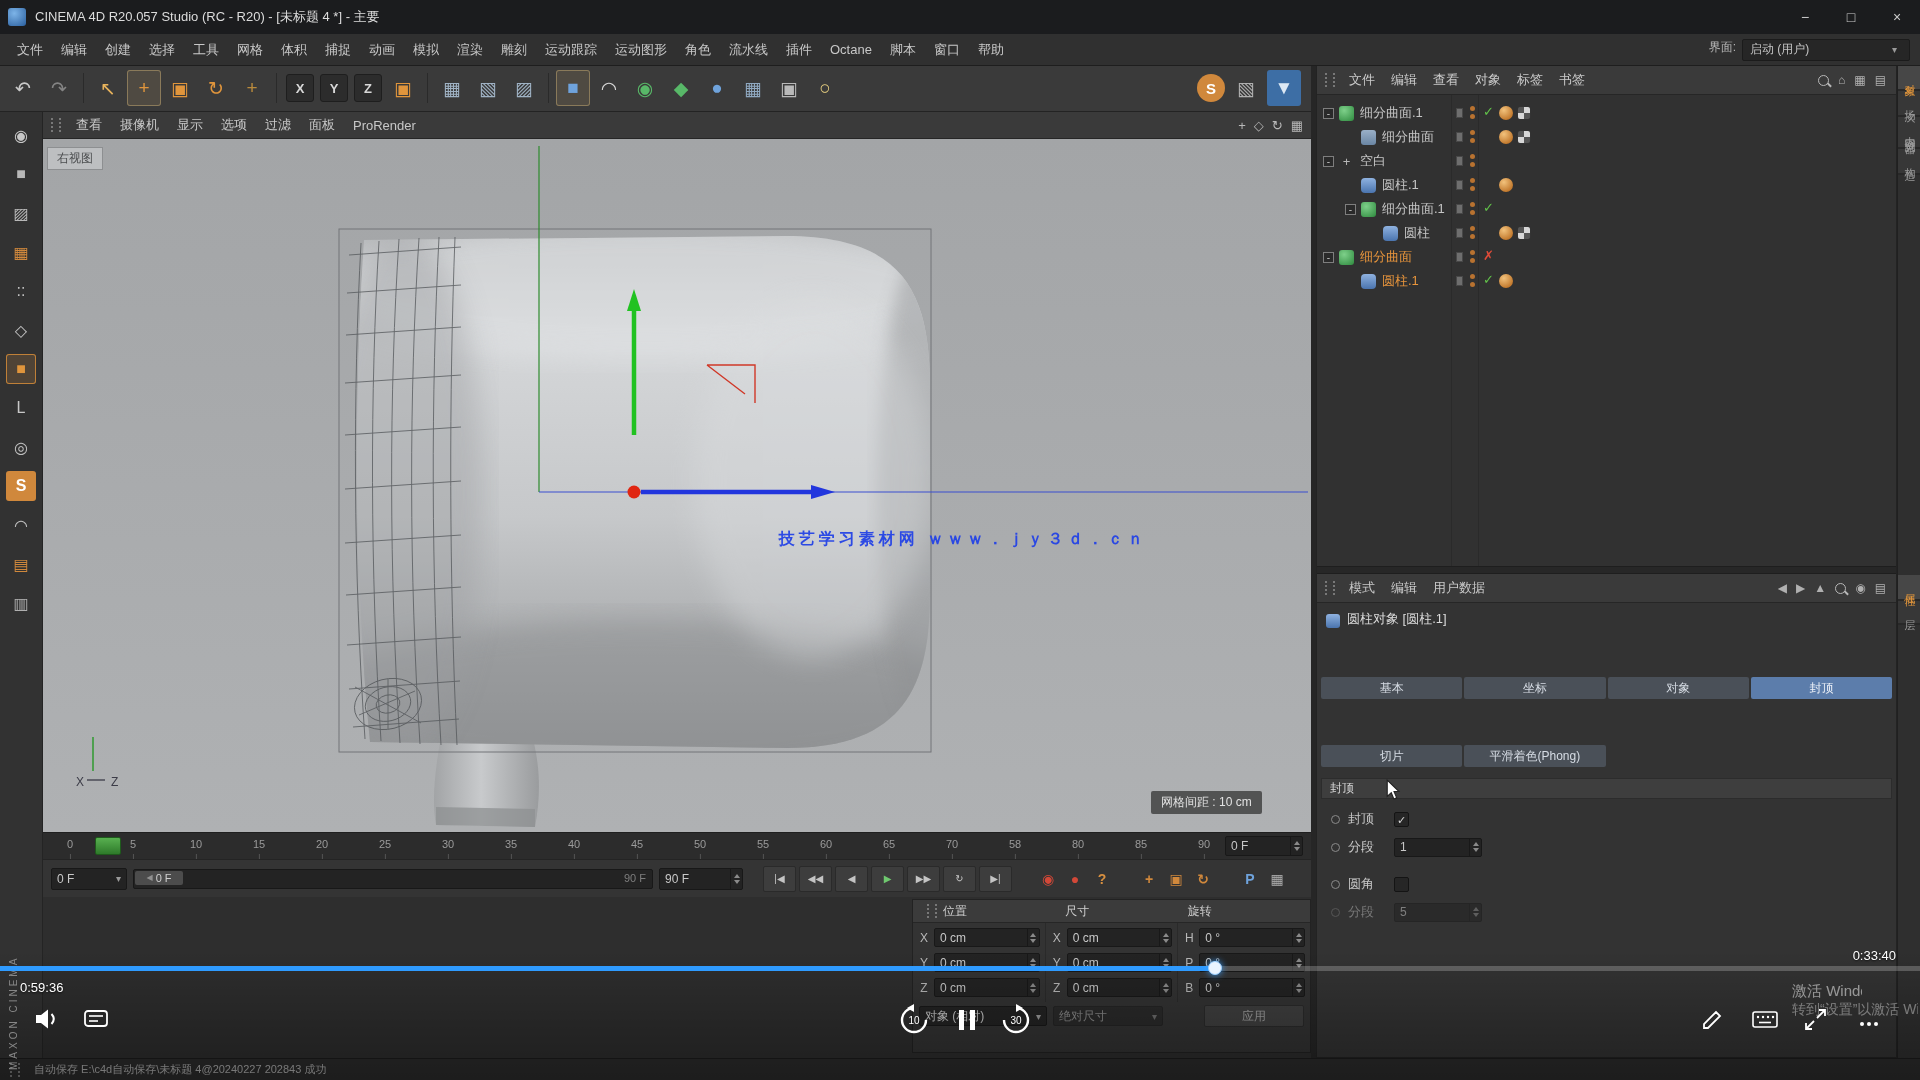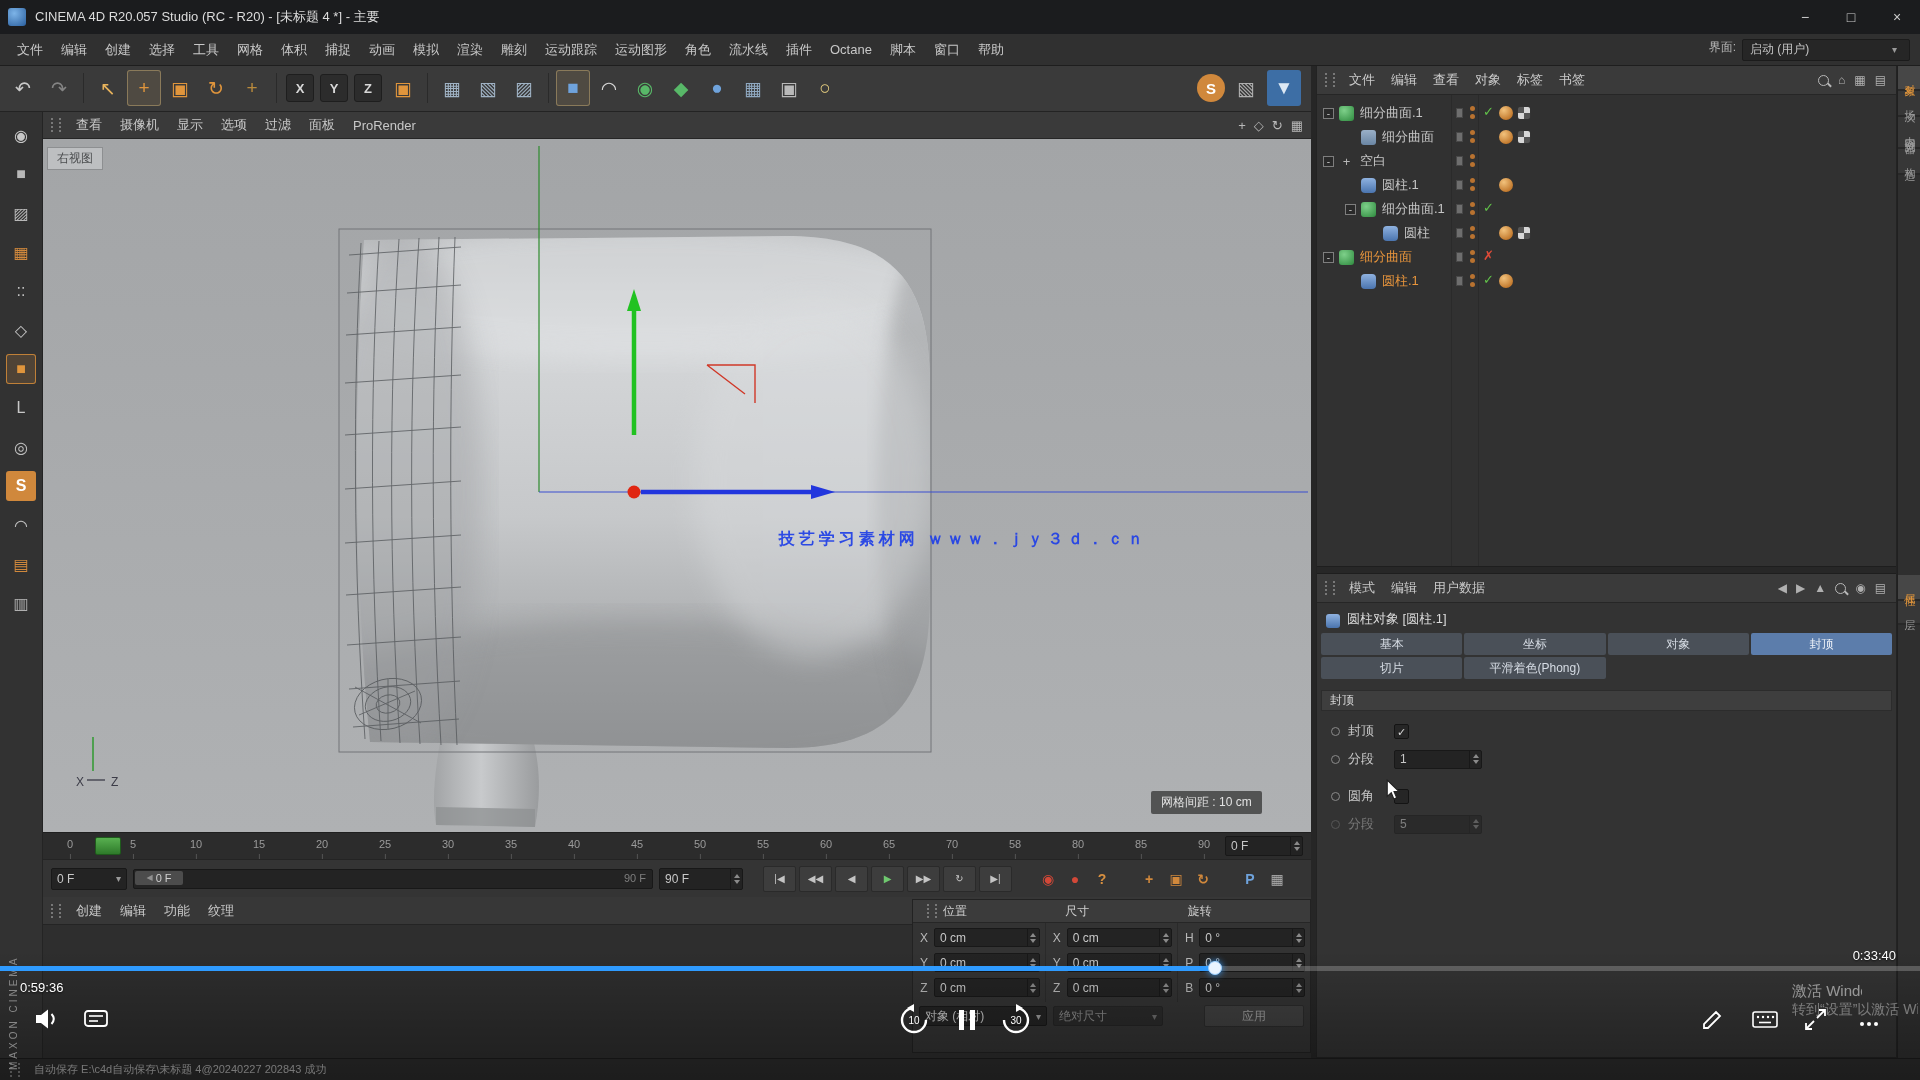--- a/index.html
+++ b/index.html
@@ -155,21 +155,21 @@
   .om-state{position:absolute;left:166px;top:3px;font-size:13px;font-weight:bold;}
   .om-check{color:#62c24a;}
   .om-cross{color:#e04b38;}
   .om-tag{position:absolute;top:5px;width:14px;height:14px;border-radius:3px;box-sizing:border-box;}
   .om-tag-material{background:radial-gradient(circle at 35% 30%,#f2c27c,#b05e10);border-radius:50%;}
   .om-tag-checker{background:conic-gradient(#d8d8d8 0 25%,#555 0 50%,#d8d8d8 0 75%,#555 0);border:1px solid #333;}
   #om-splitter{height:6px;background:#272727;border-top:1px solid #1e1e1e;border-bottom:1px solid #1e1e1e;}
 
   #am-title-row{display:flex;align-items:flex-end;gap:7px;padding:7px 9px 4px;font-size:13px;color:#dcdcdc;}
   #am-obj-icon{width:14px;height:14px;border-radius:3px;background:linear-gradient(#8fb2e0,#4a74ae);flex:none;}
-  #am-tabs1,#am-tabs2{display:grid;grid-template-columns:repeat(4,1fr);gap:2px;padding:1px 4px;}
+  #am-tabs1,#am-tabs2{display:grid;grid-template-columns:repeat(4,1fr);gap:2px;padding:1px 4px;margin-top:44px;}
   .am-tab{height:22px;display:flex;align-items:center;justify-content:center;background:#4a5058;
     color:#d6dce4;font-size:12px;border-radius:2px;white-space:nowrap;overflow:hidden;}
   .am-tab-active{background:#5c7dab;color:#eef2f8;}
   #am-section{margin:10px 4px 6px;height:21px;background:#3e3e3e;border:1px solid #2c2c2c;color:#d8d8d8;
     font-size:12px;display:flex;align-items:center;padding-left:8px;box-sizing:border-box;}
   .am-row{display:flex;align-items:center;height:28px;padding-left:14px;gap:8px;font-size:13px;color:#c8c8c8;}
   .am-gap{margin-top:9px;}
   .am-dis{color:#787878;}
   .am-dis .am-field{opacity:.5;}
   .am-dis .am-circ{border-color:#565656;}
@@ -476,24 +476,20 @@
         <div class="pb-ico" style="color: rgb(208, 136, 60); margin-left: 20px;">+</div>
         <div class="pb-ico" style="color: rgb(208, 136, 60);">▣</div>
         <div class="pb-ico" style="color: rgb(208, 136, 60);">↻</div>
         <div class="pb-ico" style="color: rgb(111, 163, 220); margin-left: 20px;">P</div>
         <div class="pb-ico" style="color: rgb(176, 176, 176);">▦</div>
         <div class="pb-ico" style="color: rgb(111, 163, 220); margin-left: 20px;">▤</div>
       </div>
   </div>
 
   <div id="bottom-panel">
-    <div id="bottom-menubar">
-      <span class="grip"></span>
-      <div id="bottom-menus"><span class="menu-item">创建</span><span class="menu-item">编辑</span><span class="menu-item">功能</span><span class="menu-item">纹理</span></div>
-    </div>
     <div id="coords-panel">
       <div id="coords-titles">
         <span class="grip"></span>
       <span class="cg-t">位置</span>
           <span class="cg-t">尺寸</span>
           <span class="cg-t">旋转</span>
         </div>
       <div id="coords-grid">
           <div class="cg-col">
             <div class="cf">

